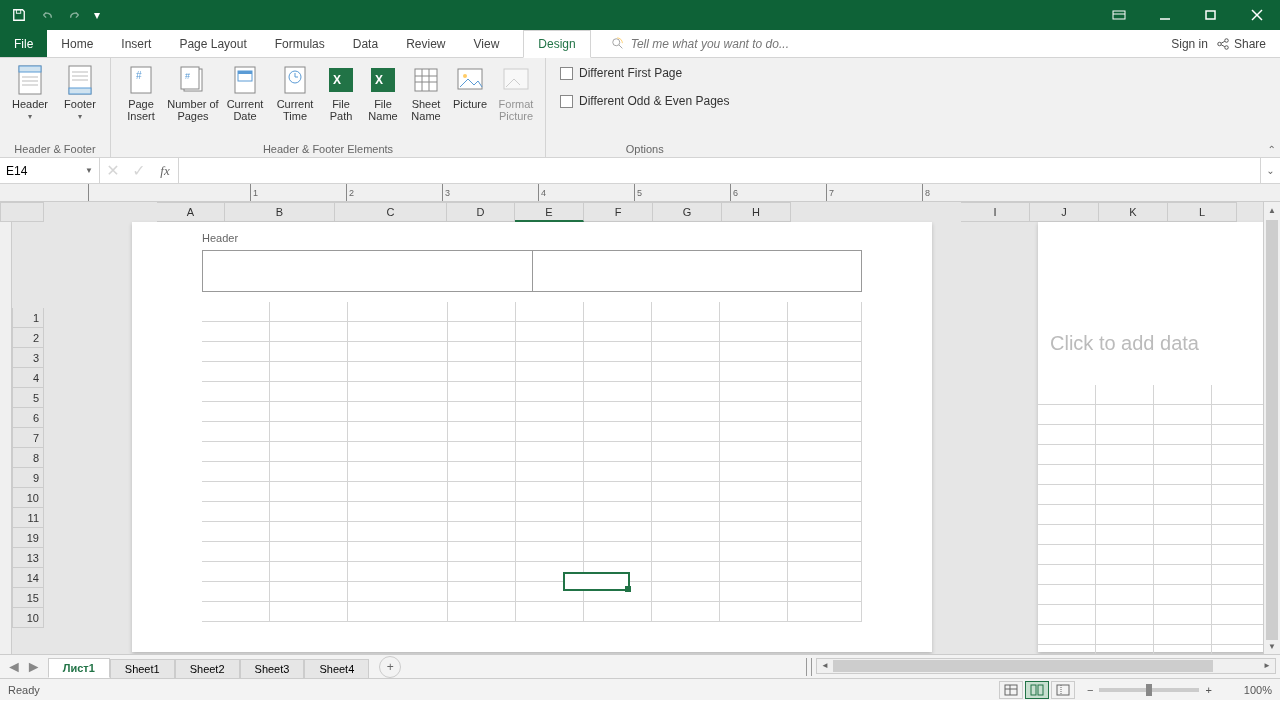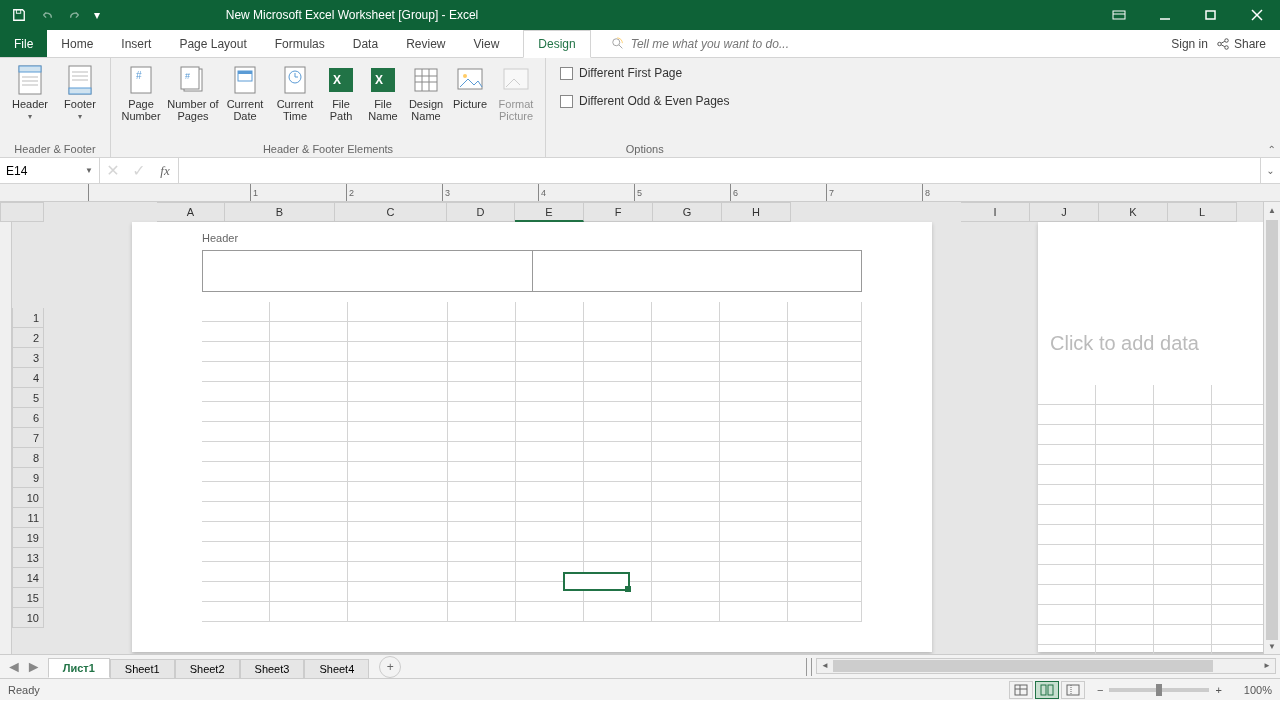--- a/index.html
+++ b/index.html
@@ -126,21 +126,20 @@
           <path d="M4 8a5 5 0 0 1 9 3M4 8l3-3M4 8l3 3" fill="none" stroke="#fff" stroke-width="1.5"></path>
         </svg>
       </div>
     <div class="qat-btn" style="opacity:.5">
         <svg width="14" height="14" viewBox="0 0 16 16">
           <path d="M12 8a5 5 0 0 0-9 3M12 8l-3-3M12 8l-3 3" fill="none" stroke="#fff" stroke-width="1.5"></path>
         </svg>
       </div>
     <div class="qat-btn" style="width:14px">▾</div>
   </div>
-  <div class="title-text">New Microsoft Excel Worksheet  [Group] - Excel</div>
   <div style="flex:1"></div>
   <div class="win-controls">
     <div class="win-btn">
         <svg width="14" height="10">
           <rect x="1" y="1" width="12" height="8" fill="none" stroke="#fff"></rect>
           <line x1="1" y1="4" x2="13" y2="4" stroke="#fff"></line>
         </svg>
       </div>
     <div class="win-btn">
         <svg width="12" height="12">
@@ -230,21 +229,21 @@
 
   <div class="group">
     <div class="group-body">
       <div class="big-btn">
           <div class="icon">
             <svg width="26" height="30">
               <rect x="3" y="2" width="20" height="26" fill="#fff" stroke="#888"></rect>
               <text x="8" y="14" font-size="10" fill="#5b9bd5">#</text>
             </svg>
           </div>
-          <div class="lbl">Page Number</div>
+          <div class="lbl">Page Insert</div>
         </div>
       <div class="big-btn" style="width:52px">
           <div class="icon">
             <svg width="30" height="30">
               <rect x="6" y="4" width="18" height="22" fill="#fff" stroke="#888"></rect>
               <rect x="3" y="2" width="18" height="22" fill="#fff" stroke="#888"></rect>
               <text x="7" y="14" font-size="9" fill="#5b9bd5">#</text>
             </svg>
           </div>
           <div class="lbl">Number of Pages</div>
@@ -291,21 +290,21 @@
       <div class="big-btn" style="width:42px">
           <div class="icon">
             <svg width="28" height="28">
               <rect x="3" y="3" width="22" height="22" fill="#fff" stroke="#888"></rect>
               <line x1="3" y1="10" x2="25" y2="10" stroke="#888"></line>
               <line x1="3" y1="16" x2="25" y2="16" stroke="#888"></line>
               <line x1="10" y1="3" x2="10" y2="25" stroke="#888"></line>
               <line x1="17" y1="3" x2="17" y2="25" stroke="#888"></line>
             </svg>
           </div>
-          <div class="lbl">Design Name</div>
+          <div class="lbl">Sheet Name</div>
         </div>
       <div class="big-btn" style="width:42px">
           <div class="icon">
             <svg width="28" height="26">
               <rect x="2" y="2" width="24" height="20" fill="#fff" stroke="#888"></rect>
               <circle cx="9" cy="9" r="2" fill="#fc6"></circle>
               <path d="M4 20 L12 12 L18 18 L22 14 L26 20" fill="none" stroke="#5b9bd5"></path>
             </svg>
           </div>
           <div class="lbl">Picture</div>
@@ -754,15 +753,15 @@
         <svg width="14" height="12">
           <rect x="1" y="1" width="12" height="10" fill="none" stroke="#666"></rect>
           <line x1="5" y1="1" x2="5" y2="11" stroke="#666" stroke-dasharray="1"></line>
         </svg>
       </div>
   </div>
   <div class="zoom">
     <span style="cursor:pointer">−</span>
     <div class="zoom-slider"></div>
     <span style="cursor:pointer">+</span>
-    <span style="margin-left:16px">100%</span>
+    <span style="margin-left:26px">100%</span>
   </div>
 </div>
 
 </body></html>

